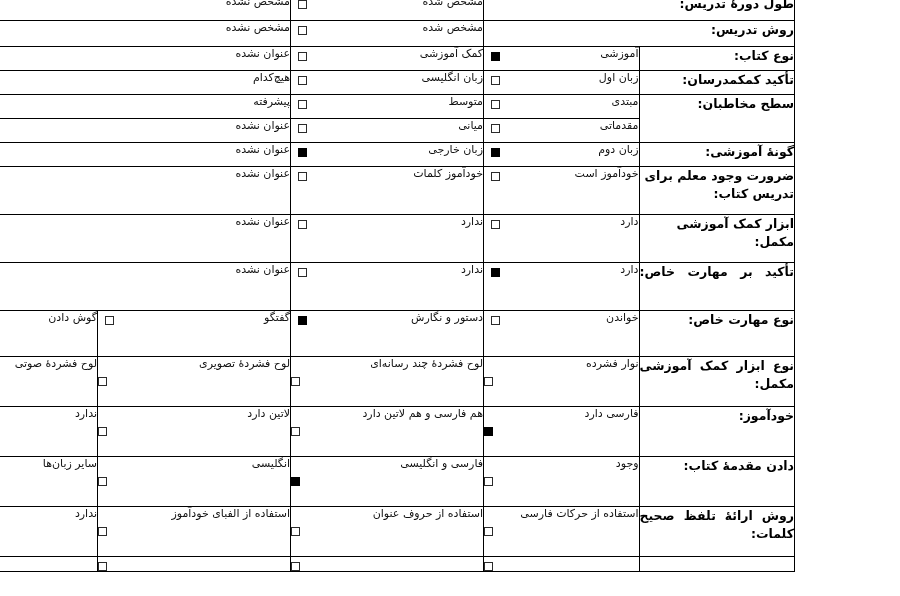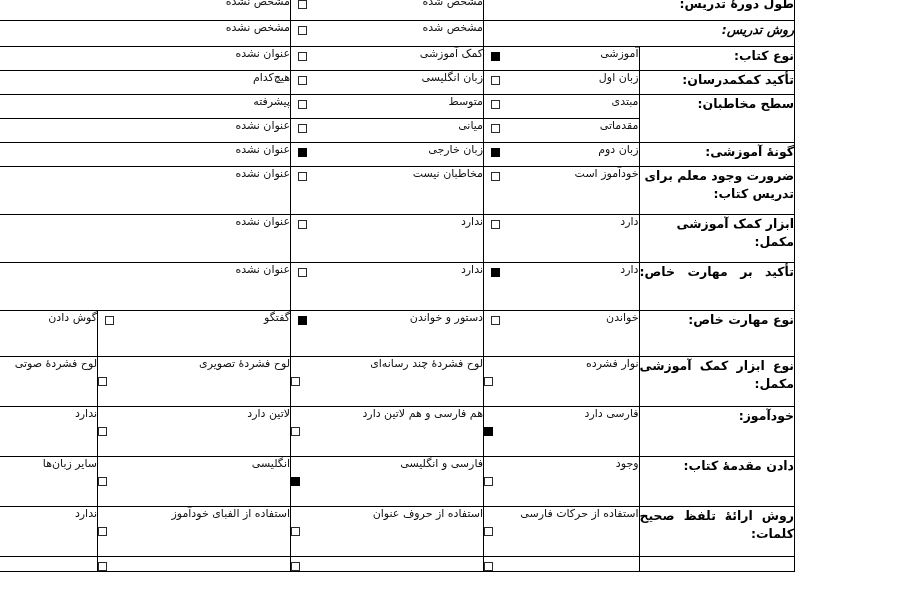--- a/index.html
+++ b/index.html
@@ -132,21 +132,21 @@
             <td class="label-cell" colspan="2" style="width: 310px;"><span>طول دورهٔ تدریس:</span></td>
             <td class="opt w2">
               <span class="cb-slot"><span class="cb"></span></span>
               <span class="opt-text">مشخص شده</span>
             </td>
             <td class="opt w2b" colspan="2">
               <span class="opt-text">مشخص نشده</span>
             </td>
           </tr>
           <tr style="height: 26px;">
-            <td class="label-cell" colspan="2" style="width: 310px; font-style: italic;"><span>روش تدریس:</span></td>
+            <td class="label-cell" colspan="2" style="width: 310px;"><span>روش تدریس:</span></td>
             <td class="opt w2">
               <span class="cb-slot"><span class="cb"></span></span>
               <span class="opt-text">مشخص شده</span>
             </td>
             <td class="opt w2b" colspan="2">
               <span class="opt-text">مشخص نشده</span>
             </td>
           </tr>
           <tr style="height: 24px;">
             <td class="label-cell"><span>نوع کتاب:</span></td>
@@ -218,21 +218,21 @@
             </td>
           </tr>
           <tr style="height: 48px;">
             <td class="label-cell"><span>ضرورت وجود معلم برای تدریس کتاب:</span></td>
             <td class="opt w3">
               <span class="cb-slot"><span class="cb"></span></span>
               <span class="opt-text">خودآموز است</span>
             </td>
             <td class="opt w3">
               <span class="cb-slot"><span class="cb"></span></span>
-              <span class="opt-text">مخاطبان نیست</span>
+              <span class="opt-text">خودآموز کلمات</span>
             </td>
             <td class="opt w3" colspan="2">
               <span class="opt-text">عنوان نشده</span>
             </td>
           </tr>
           <tr style="height: 48px;">
             <td class="label-cell"><span>ابزار کمک آموزشی مکمل:</span></td>
             <td class="opt w3">
               <span class="cb-slot"><span class="cb"></span></span>
               <span class="opt-text">دارد</span>
@@ -260,21 +260,21 @@
             </td>
           </tr>
           <tr style="height: 46px;">
             <td class="label-cell"><span>نوع مهارت خاص:</span></td>
             <td class="opt w3">
               <span class="cb-slot"><span class="cb"></span></span>
               <span class="opt-text">خواندن</span>
             </td>
             <td class="opt w3">
               <span class="cb-slot"><span class="cb checked"></span></span>
-              <span class="opt-text">دستور و خواندن</span>
+              <span class="opt-text">دستور و نگارش</span>
             </td>
             <td class="opt w4">
               <span class="cb-slot"><span class="cb"></span></span>
               <span class="opt-text">گفتگو</span>
             </td>
             <td class="opt w4">
               <span class="opt-text">گوش دادن</span>
             </td>
           </tr>
           <tr style="height: 50px;">

